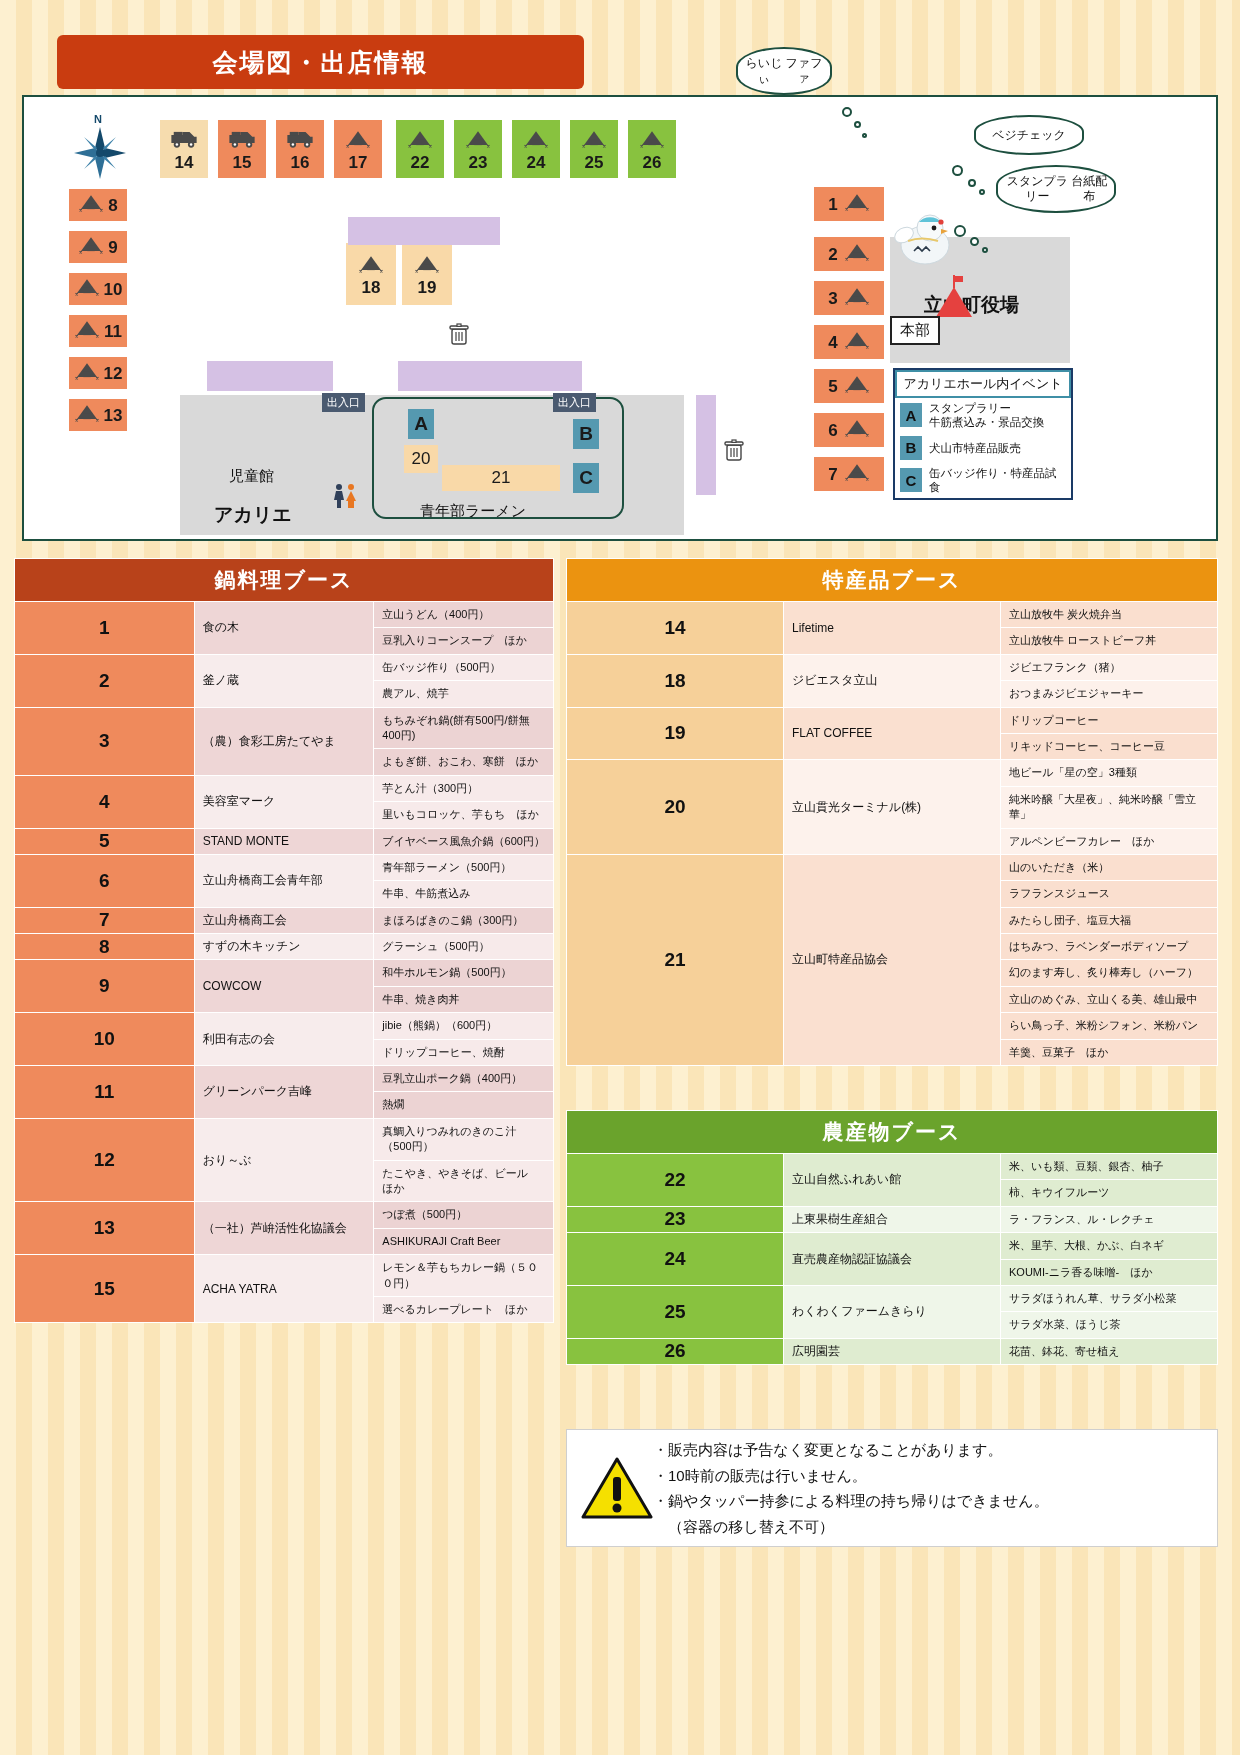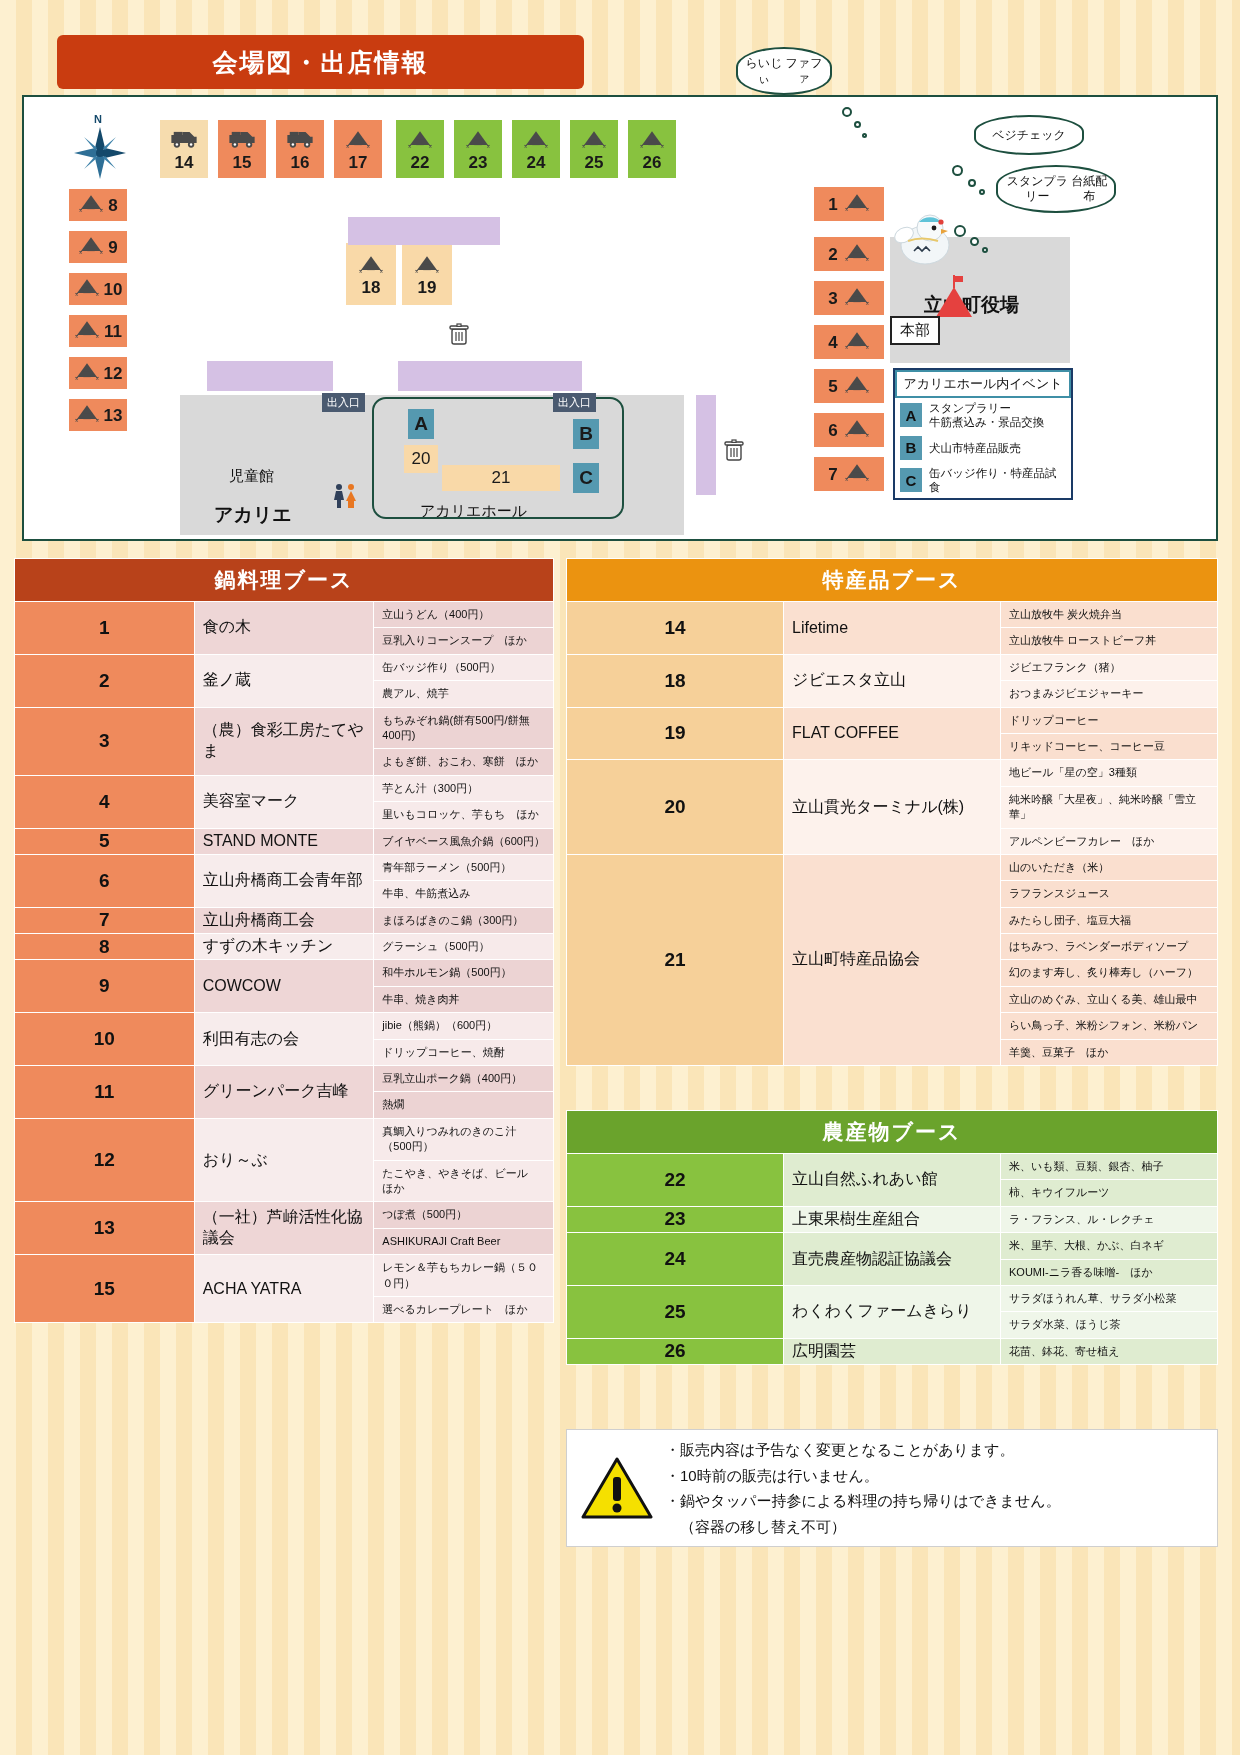--- a/index.html
+++ b/index.html
@@ -137,37 +137,37 @@
   }
   .head-nabe { background:#b8421a; }
   .head-toku { background:#eb9310; }
   .head-nou  { background:#6aa32c; }
 
   .idx { width: 36px; text-align:center; font-size: 19px; font-weight: 600; color:#111; }
   .idx-o { background:#ef8a5c; }
   .idx-t { background:#f6d099; }
   .idx-g { background:#88c23f; }
 
-  .nm { font-size: 16px; color:#111; padding-left: 8px; }
+  .nm { font-size: 12px; color:#111; padding-left: 8px; }
   .it { font-size: 11px; color:#111; padding: 5px 8px; line-height:1.4; }
 
   .r1-n { background:#eed6d6; } .r1-i { background:#ecd3d3; }
   .r2-n { background:#f7ecec; } .r2-i { background:#f7eaea; }
 
   .t1-n { background:#fae0d0; } .t1-i { background:#fadfcf; }
   .t2-n { background:#fdf2ec; } .t2-i { background:#fdf1eb; }
 
   .g1-n { background:#dfecd0; } .g1-i { background:#dfecd0; }
   .g2-n { background:#eff6e9; } .g2-i { background:#eff6e9; }
 
   
   .warn {
     position: absolute; left: 566px; top: 1429px; width: 652px; height: 118px;
     background: #fff; border: 1.5px solid #cfcfcf;
-    display: flex; align-items: center; gap: 12px; padding: 8px 14px;
+    display: flex; align-items: center; padding: 8px 14px;
   }
   .warn-ico { flex: 0 0 auto; width: 72px; height: 66px; }
   .warn-txt { font-size: 15px; line-height: 1.7; color:#111; }
 </style>
 </head>
 <body>
 
 <div class="page">
 
   <div class="title-bar">
@@ -439,21 +439,21 @@
         </div>
         <div class="purple" style="left: 324px; top: 120px; width: 152px; height: 28px;"></div>
         <div class="purple" style="left: 183px; top: 264px; width: 126px; height: 30px;"></div>
         <div class="purple" style="left: 374px; top: 264px; width: 184px; height: 30px;"></div>
         <div class="purple" style="left: 672px; top: 298px; width: 20px; height: 100px;"></div>
         <div class="grey" style="left: 156px; top: 298px; width: 504px; height: 140px;"></div>
         <div class="grey" style="left: 866px; top: 140px; width: 180px; height: 126px;"></div>
         <div class="lbl " style="left: 205px; top: 370px;">児童館</div>
         <div class="lbl lbl-big" style="left: 900px; top: 195px;">立山町役場</div>
         <div class="lbl lbl-big" style="left: 190px; top: 405px;">アカリエ</div>
-        <div class="lbl " style="left: 396px; top: 405px;">アカリエホール</div>
+        <div class="lbl " style="left: 396px; top: 405px;">青年部ラーメン</div>
         <div class="hall-outline" style="left: 348px; top: 300px; width: 252px; height: 122px;"></div>
         <div class="deguchi" style="left: 298px; top: 296px;">出入口</div>
         <div class="deguchi" style="left: 529px; top: 296px;">出入口</div>
         <div class="abc" style="left: 384px; top: 312px;">A</div>
         <div class="abc" style="left: 549px; top: 322px;">B</div>
         <div class="abc" style="left: 549px; top: 366px;">C</div>
         <div class="numbox" style="left: 380px; top: 348px; width: 34px; height: 28px;">20</div>
         <div class="numbox" style="left: 418px; top: 368px; width: 118px; height: 26px;">21</div>
         <div class="trash" style="left: 425px; top: 226px;"><svg width="20" height="24" viewBox="0 0 20 24">
             <rect x="3" y="6" width="14" height="15" rx="2" fill="#fff" stroke="#444" stroke-width="1.4"></rect>

